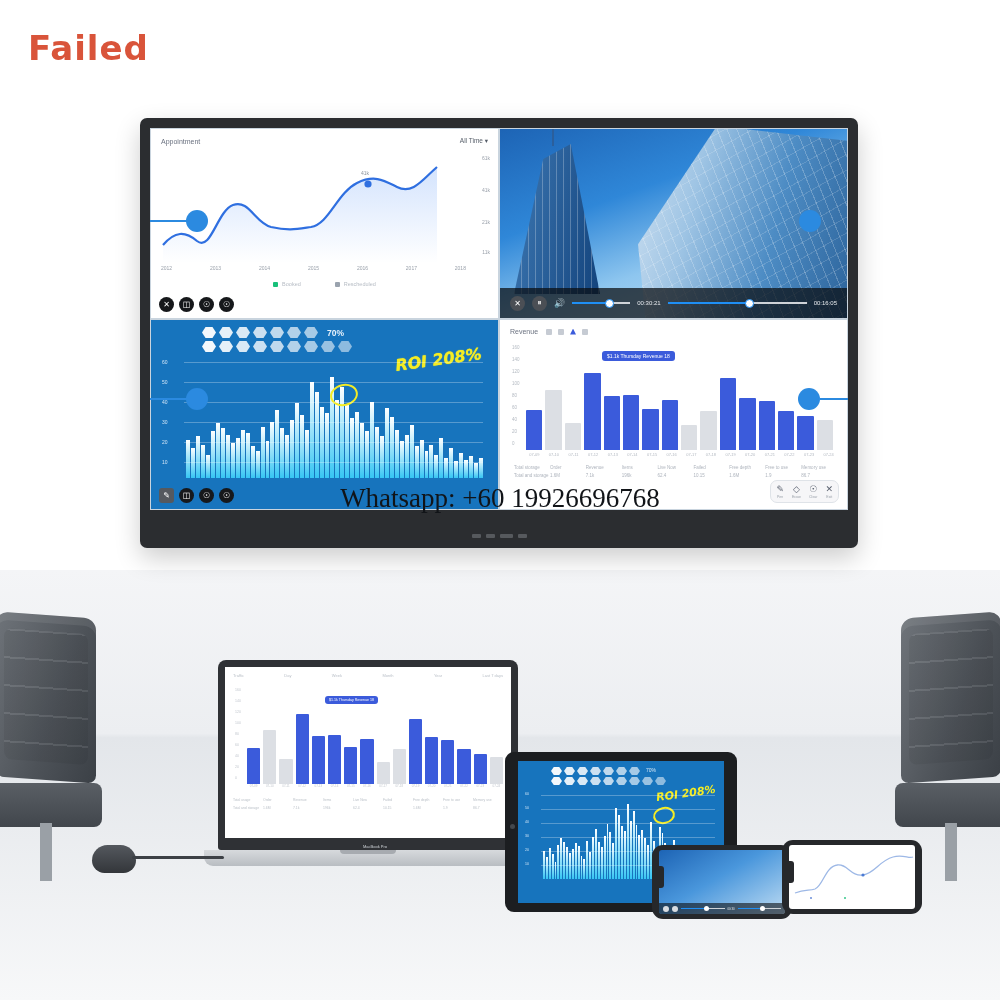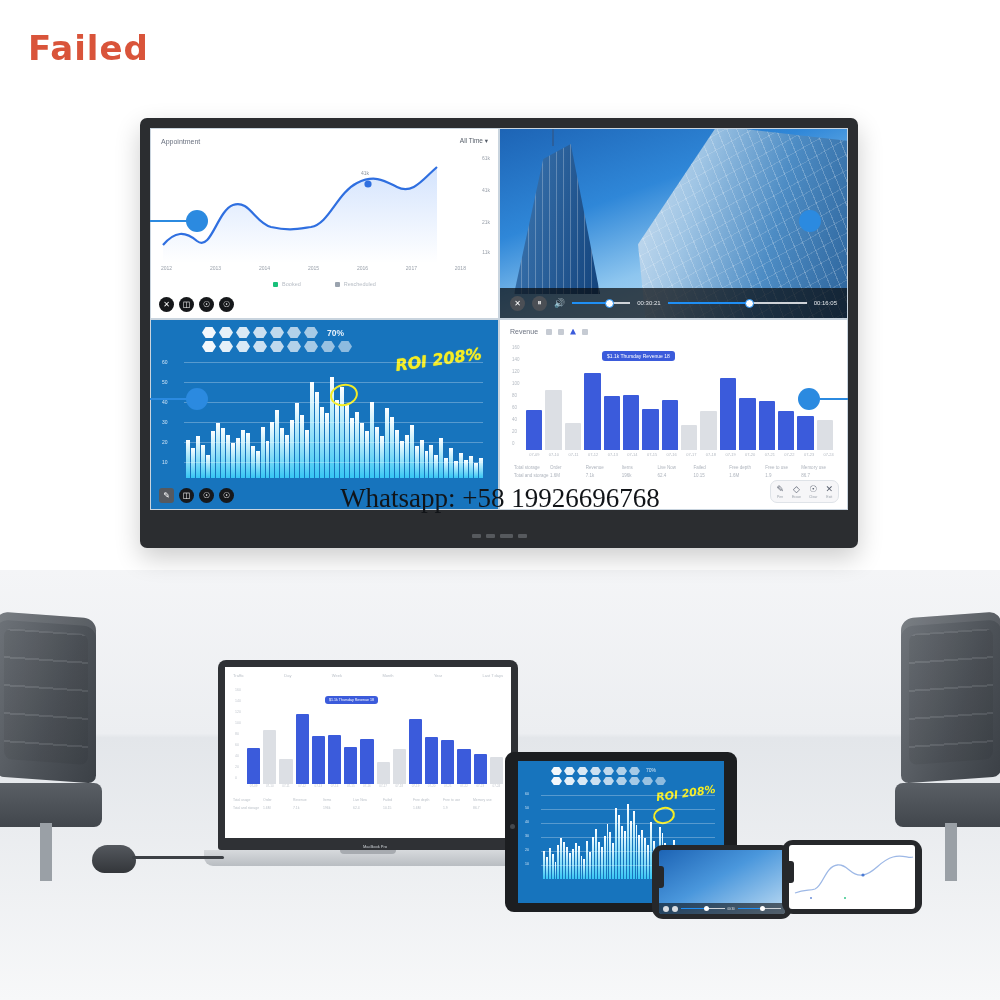--- a/index.html
+++ b/index.html
@@ -626,21 +626,21 @@
   </div>
 
   <div id="panel-chin">
     <i></i>
     <i></i>
     <i class="wide"></i>
     <i></i>
   </div>
 </div>
 
-<div id="watermark">Whatsapp: +58 19926696768</div>
+<div id="watermark">Whatsapp: +60 19926696768</div>
 
 <div id="laptop">
   <div id="laptop-lid">
     <div id="laptop-screen">
       <div class="lp-head">
         <span>Traffic</span>
         <span>Day</span>
         <span>Week</span>
         <span>Month</span>
         <span>Year</span>

